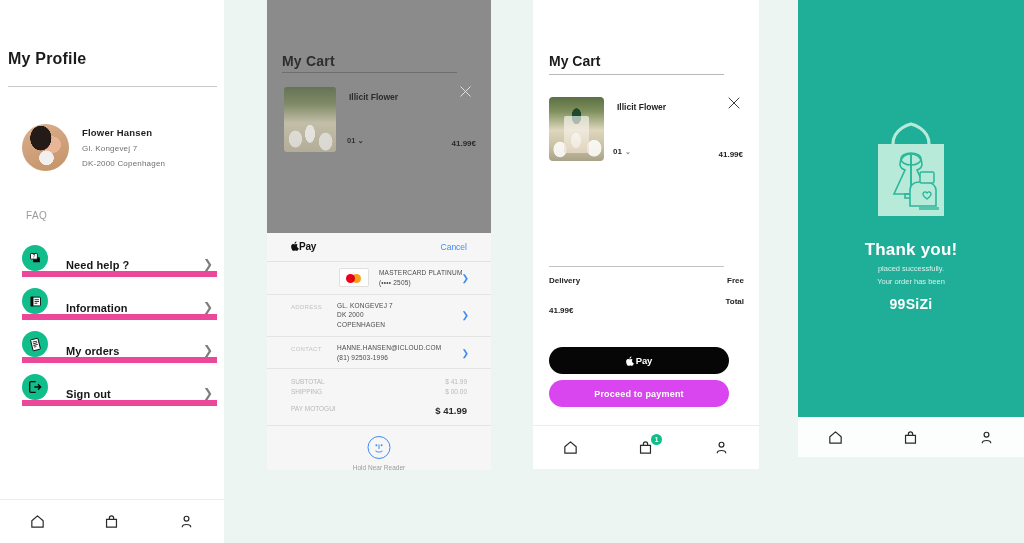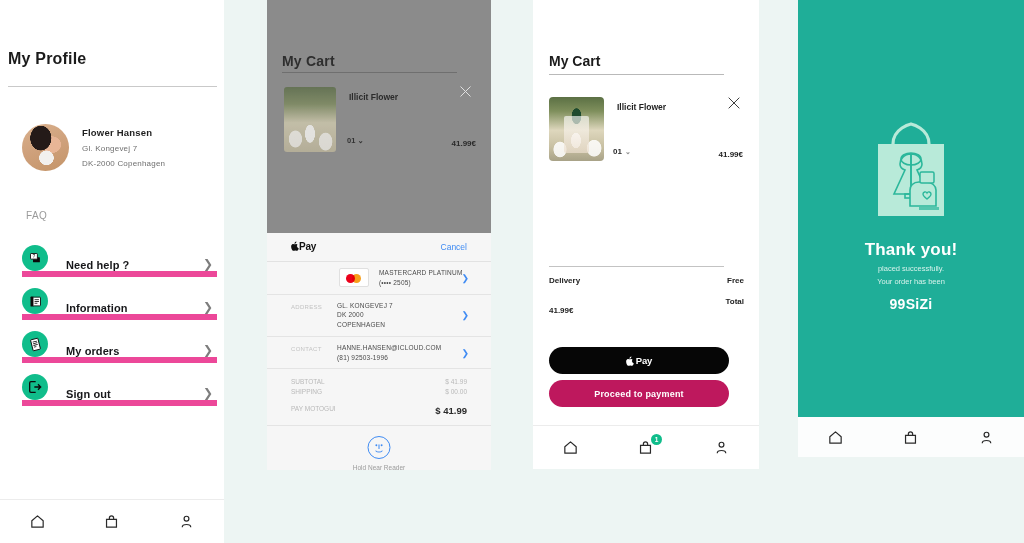--- a/index.html
+++ b/index.html
@@ -145,21 +145,21 @@
   .c-sumrow .k { font-size: 8px; font-weight: bold; color: #232323; text-align: right; }
   .c-sumrow .v { font-size: 8px; font-weight: bold; color: #232323; }
   #c-delivery { top: 276px; }
   #c-total { top: 297px; flex-direction: column; }
   .btn-pill {
     position: absolute; left: 16px; width: 180px; height: 27px; border-radius: 14px;
     display: flex; align-items: center; justify-content: center;
     font-size: 9px; color: #fff; font-weight: bold; letter-spacing: .2px;
   }
   #btn-applepay { top: 347px; background: #060606; font-size: 9.5px; letter-spacing: -.1px; }
-  #btn-proceed { top: 380px; background: #be185d; }
+  #btn-proceed { top: 380px; background: #d946ef; }
 
   
   #panel-thanks { left: 798px; top: 0; width: 226px; height: 457px; background: #1fae98; }
   .bag-wrap { position: absolute; left: 50%; top: 114px; transform: translateX(-50%); width: 94px; height: 116px; }
   .ty-title {
     position: absolute; left: 0; top: 240px; width: 100%; text-align: center;
     font-size: 17px; font-weight: bold; color: #fff; letter-spacing: .2px;
   }
   .ty-sub {
     position: absolute; left: 0; top: 262px; width: 100%; text-align: center;

